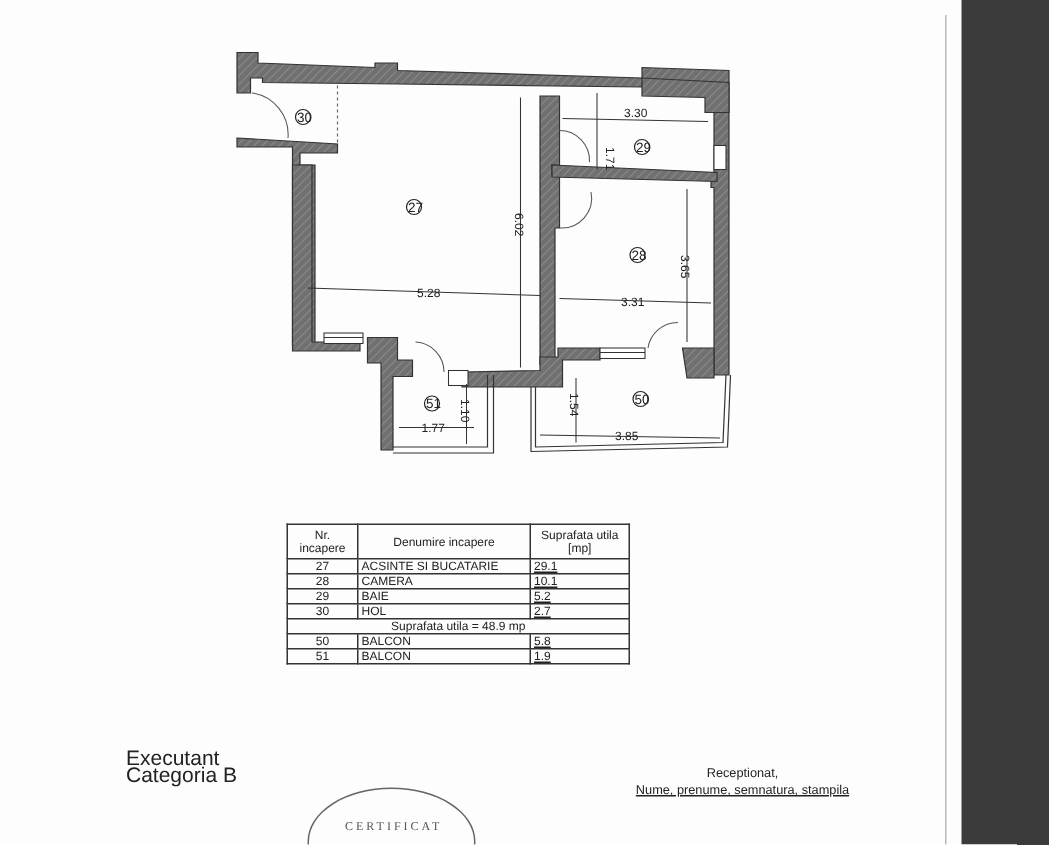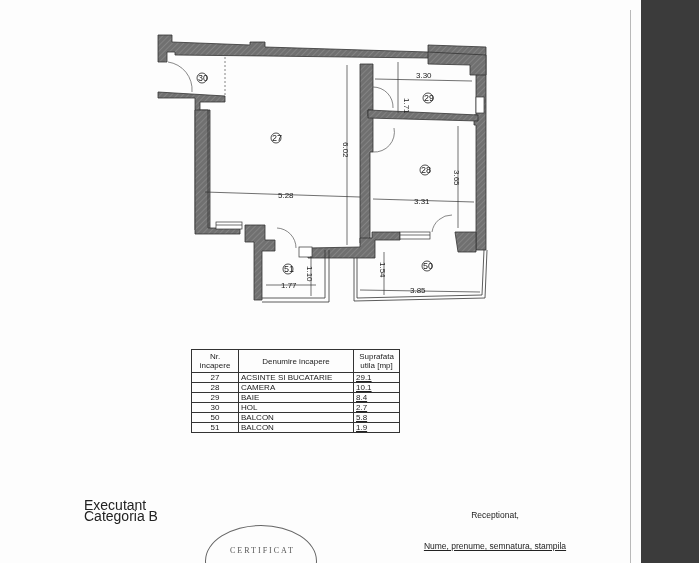--- a/index.html
+++ b/index.html
@@ -3,30 +3,30 @@
 <meta charset="utf-8">
 <style>
   html, body { margin:0; padding:0; }
   body { width:699px; height:563px; position:relative; overflow:hidden; background:#ffffff; font-family:"Liberation Sans", sans-serif; color:#222; }
   .page { position:absolute; left:0; top:0; width:641px; height:563px; background:#fdfdfd; }
   .page-edge { position:absolute; left:630px; top:10px; width:1px; height:553px; background:#b9b9b9; }
   .dark-panel { position:absolute; left:641px; top:0; width:58px; height:563px; background:#3b3b3b; }
   svg.plan { position:absolute; left:0; top:0; }
   .room-num { font-family:"Liberation Sans", sans-serif; font-size:9px; fill:#222; }
   .dim { font-family:"Liberation Sans", sans-serif; font-size:8px; fill:#222; }
-  table.rooms { position:absolute; left:191px; top:349px; width:209px; border-collapse:collapse; font-size:8px; line-height:9px; }
+  table.rooms { position:absolute; left:191px; top:349px; width:229px; border-collapse:collapse; font-size:8px; line-height:9px; }
   table.rooms td, table.rooms th { border:1px solid #333; padding:0 2px; font-weight:normal; }
   table.rooms th { text-align:center; padding:2px; }
   table.rooms td.c { text-align:center; }
   table.rooms td.r { text-align:left; vertical-align:bottom; text-decoration:underline; }
   table.rooms tr.sum td { text-align:center; }
   .exec { position:absolute; left:84px; top:500px; width:200px; text-align:left; font-size:14px; line-height:11px; }
   .exec .line { display:block; }
   .recv { position:absolute; left:395px; top:510px; width:200px; font-size:8.5px; line-height:11px; }
-  .recv .t1 { display:block; text-align:center; margin-bottom:20px; }
+  .recv .t1 { display:block; text-align:center; margin-bottom:0; }
   .recv .t2 { display:block; text-align:center; text-decoration:underline; }
   .stamp { position:absolute; left:205px; top:525px; width:110px; height:70px; border:1px solid #666; border-radius:50%; }
   .stamp-text { position:absolute; left:230px; top:546px; font-family:"Liberation Serif", serif; font-size:8px; letter-spacing:2px; color:#555; }
 </style>
 </head>
 <body>
 
 <div class="page"></div>
 <div class="page-edge"></div>
 <div class="dark-panel"></div>
@@ -141,26 +141,29 @@
     <td class="r">29.1</td>
   </tr>
   <tr>
     <td class="c">28</td>
     <td>CAMERA</td>
     <td class="r">10.1</td>
   </tr>
   <tr>
     <td class="c">29</td>
     <td>BAIE</td>
-    <td class="r">8.4</td>
+    <td class="r">5.2</td>
   </tr>
   <tr>
     <td class="c">30</td>
     <td>HOL</td>
     <td class="r">2.7</td>
+  </tr>
+  <tr class="sum">
+    <td colspan="3">Suprafata utila = 48.9 mp</td>
   </tr>
   <tr>
     <td class="c">50</td>
     <td>BALCON</td>
     <td class="r">5.8</td>
   </tr>
   <tr>
     <td class="c">51</td>
     <td>BALCON</td>
     <td class="r">1.9</td>

